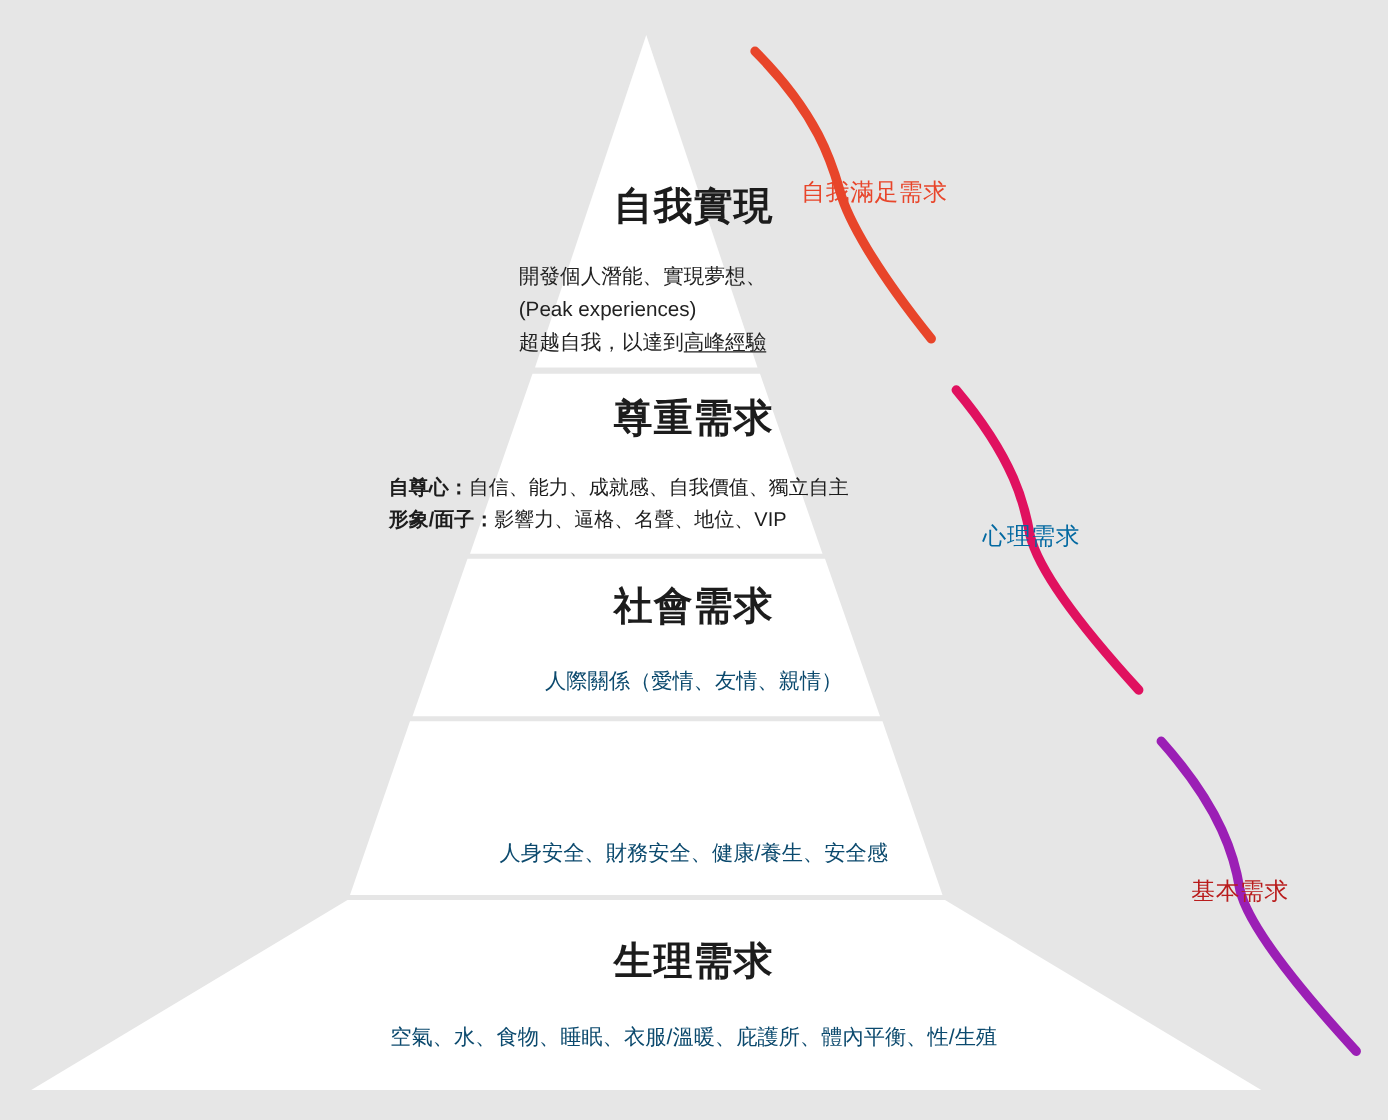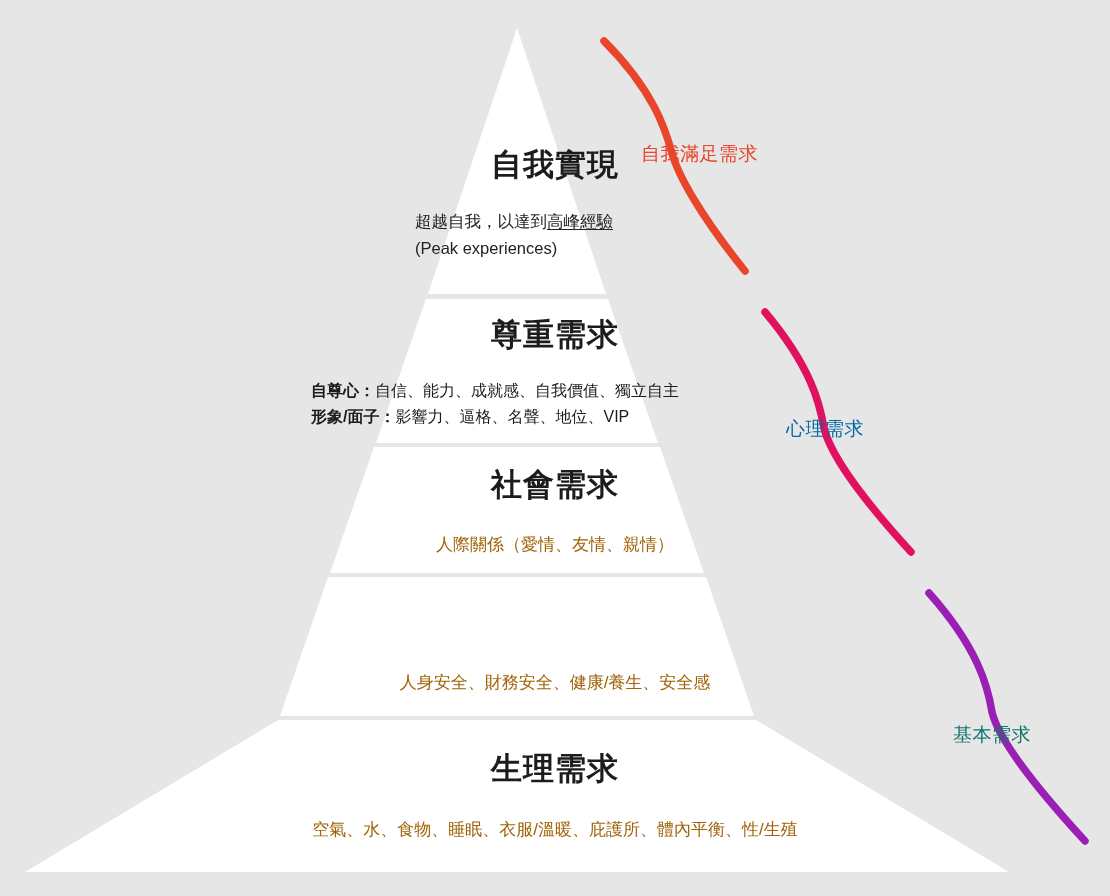--- a/index.html
+++ b/index.html
@@ -37,21 +37,21 @@
   .tier-title {
     font-size: 31px;
     font-weight: bold;
     letter-spacing: 1px;
     line-height: 1.1;
   }
   .tier-desc {
     font-size: 17px;
     font-weight: normal;
     line-height: 1.55;
-    color: #a16207;
+    color: #0c4a6e;
   }
   .u { text-decoration: underline; text-underline-offset: 2px; }
 
   
   .t1-desc-wrap {
     position: absolute;
     left: 415px;
     top: 208px;
     width: 320px;
     text-align: left;
@@ -73,21 +73,21 @@
 
   .side-label {
     position: absolute;
     font-size: 19px;
     font-weight: normal;
     white-space: nowrap;
     letter-spacing: 0.5px;
   }
   #label-self  { left: 641px; top: 141px; color: #e8452a; }
   #label-psych { left: 786px; top: 416px; color: #0369a1; }
-  #label-basic { left: 953px; top: 700px; color: #0f766e; margin-top: 22px; }
+  #label-basic { left: 953px; top: 700px; color: #b91c1c; }
 </style>
 </head>
 <body>
 
 <div id="stage">
 
   <svg id="pyramid-svg" viewBox="0 0 1110 896">
 
     <g>
       <polygon points="517,28 606,294 428,294" fill="#ffffff"></polygon>
@@ -99,22 +99,23 @@
 
     <g fill="none" stroke-linecap="round" stroke-width="7.5">
       <path d="M 604,41 C 655,92 666,132 672,153 C 678,175 700,215 745,271" stroke="#e8452a"></path>
       <path d="M 765,312 C 812,368 820,405 824,428 C 830,453 858,494 911,552" stroke="#e0115f"></path>
       <path d="M 929,593 C 978,648 988,687 992,712 C 998,738 1030,781 1085,841" stroke="#9b1fb5"></path>
     </g>
   </svg>
 
   <div class="tier-text tier-title" style="top:148px">自我實現</div>
   <div class="t1-desc-wrap">
+    <div>開發個人潛能、實現夢想、</div>
+    <div>(Peak experiences)</div>
     <div><span>超越自我，以達到</span><span class="u">高峰經驗</span></div>
-    <div>(Peak experiences)</div>
   </div>
 
   <div class="tier-text tier-title" style="top:318px">尊重需求</div>
   <div class="t2-desc-wrap">
     <div><b>自尊心：</b><span>自信、能力、成就感、自我價值、獨立自主</span></div>
     <div><b>形象/面子：</b><span>影響力、逼格、名聲、地位、VIP</span></div>
   </div>
 
   <div class="tier-text tier-title" style="top:468px">社會需求</div>
   <div class="tier-text tier-desc" style="top:532px">人際關係（愛情、友情、親情）</div>

